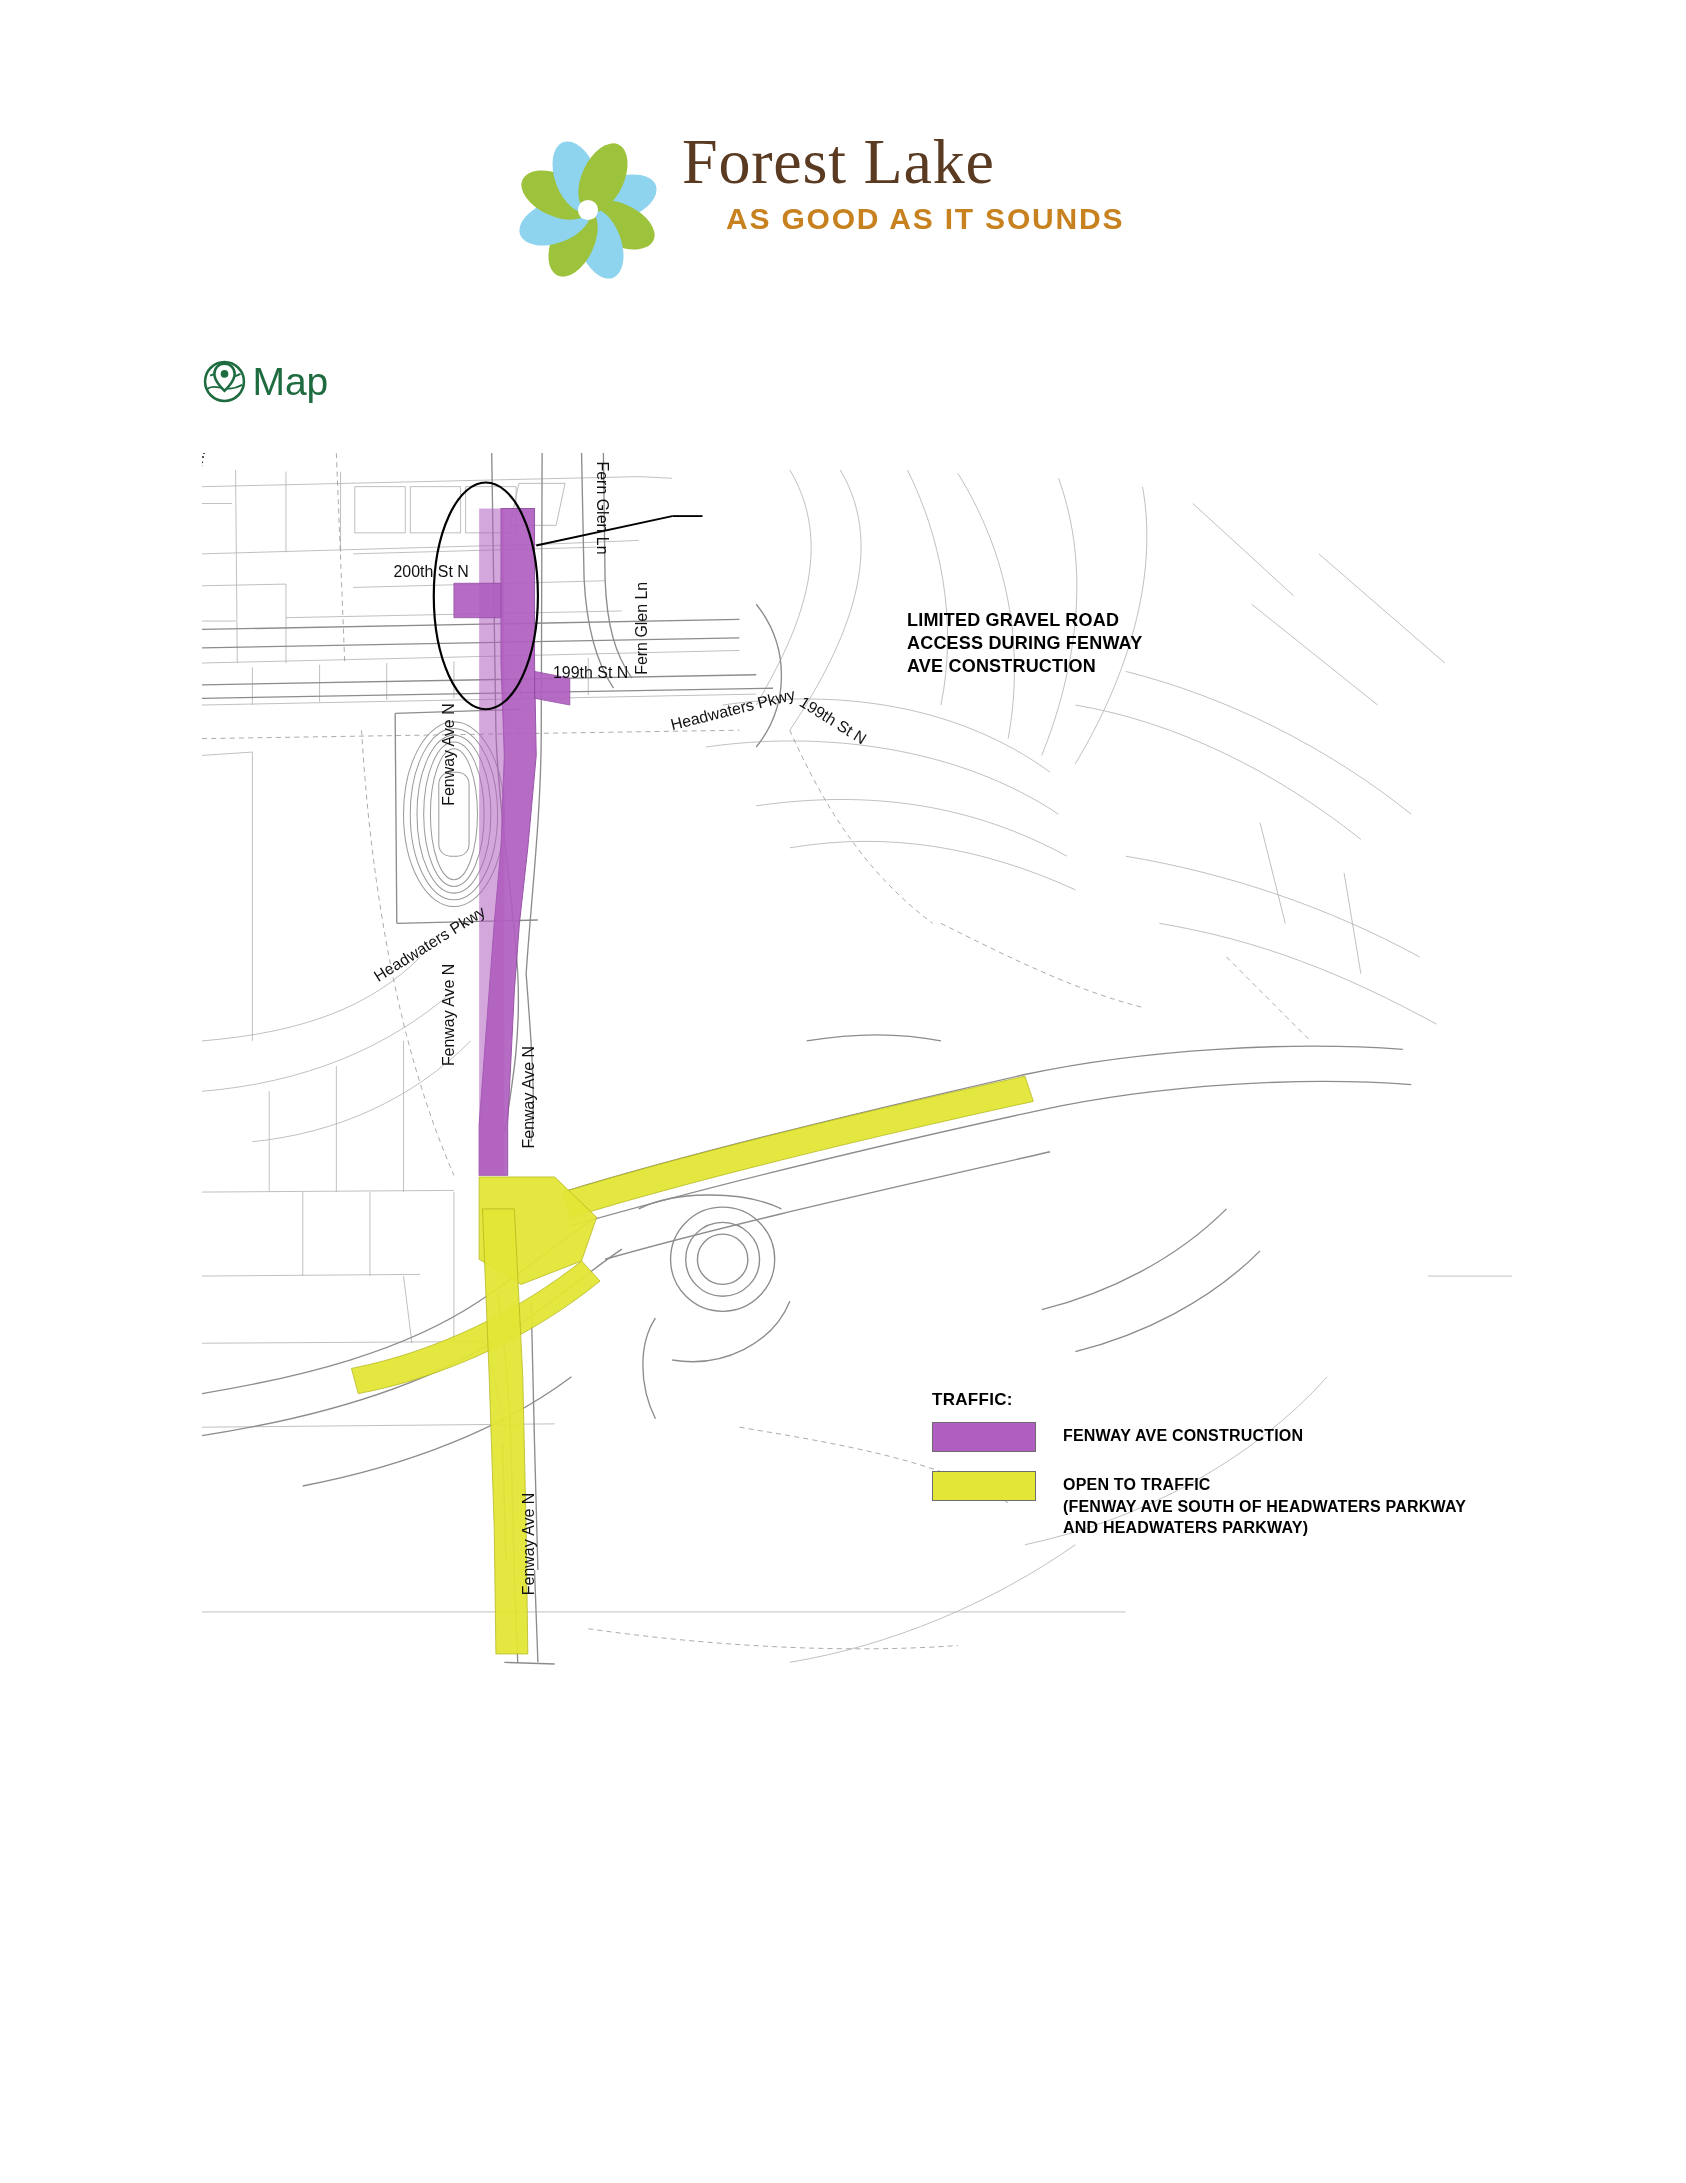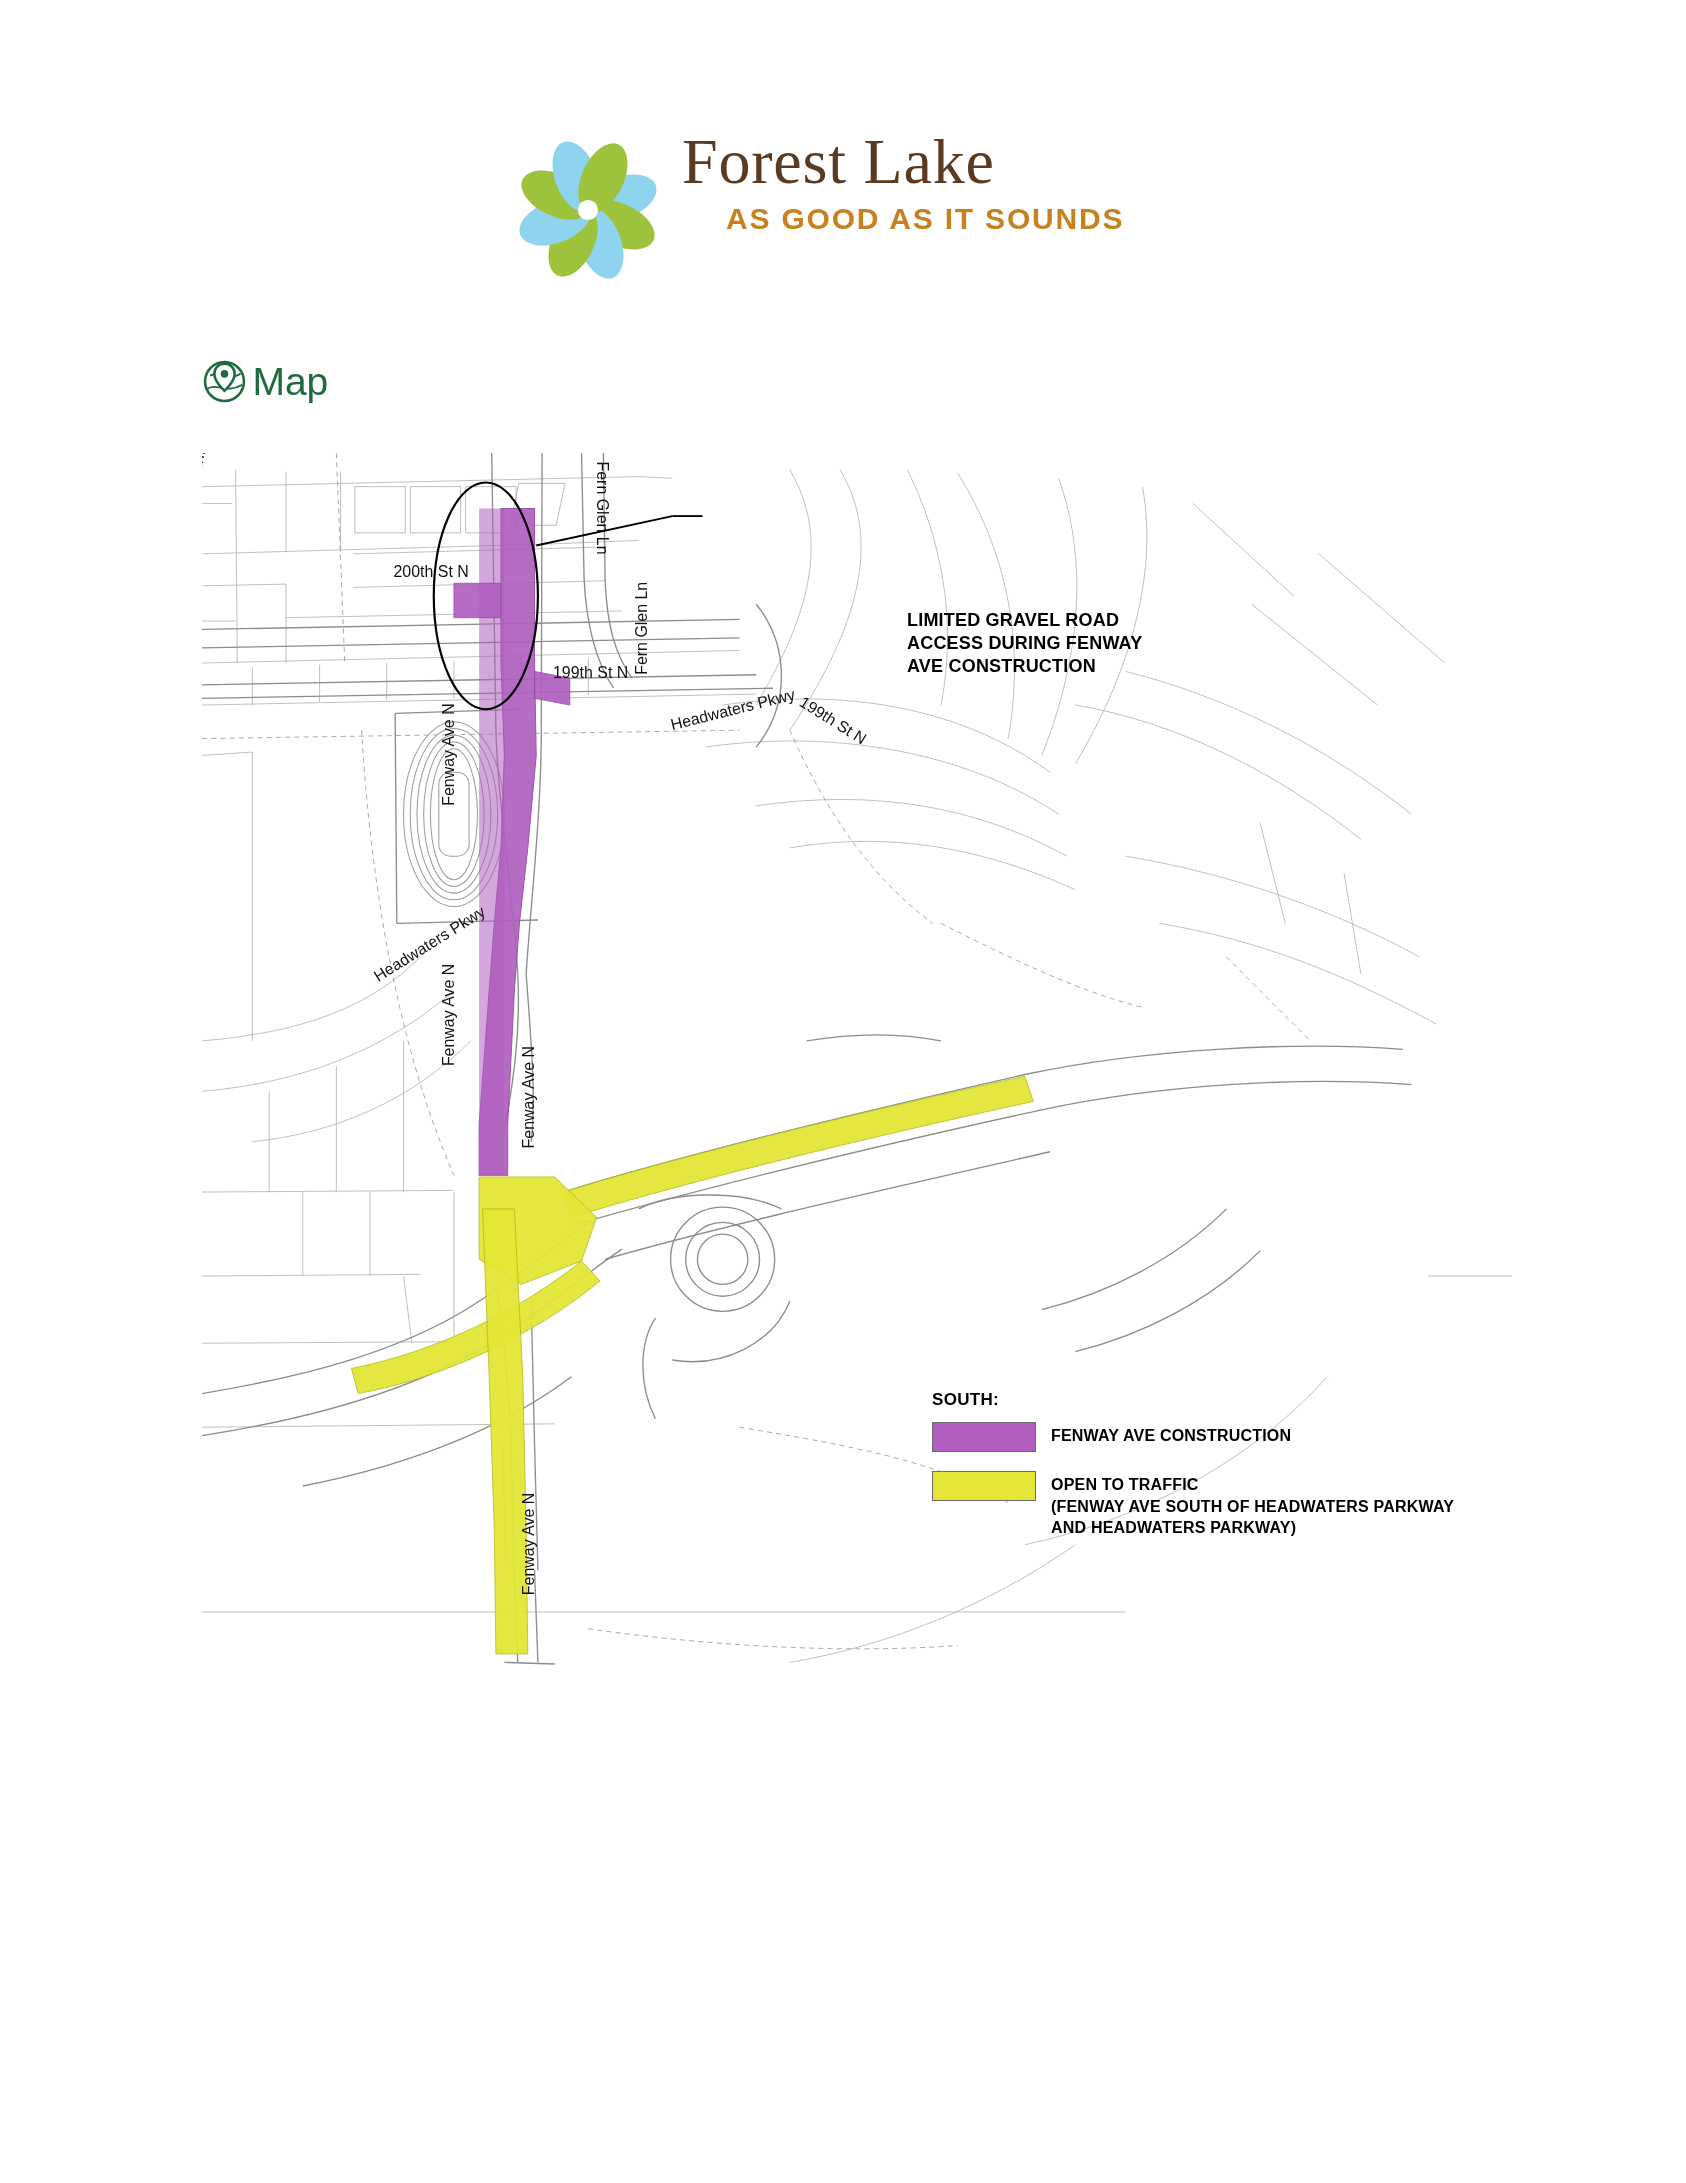--- a/index.html
+++ b/index.html
@@ -97,20 +97,21 @@
   .legend-title {
     font-size: 17px;
     font-weight: 700;
     letter-spacing: 0.3px;
     margin-bottom: 11.8px;
   }
   .legend-row {
     display: flex;
     align-items: flex-start;
     margin-bottom: 18.5px;
+    gap: 12px;
   }
   .legend-swatch {
     width: 102px;
     height: 28.6px;
     flex: none;
     border: 0.8px solid #6d6d6d;
     margin-right: 15px;
   }
   .legend-text {
     font-size: 16px;
@@ -356,21 +357,21 @@
       <text x="395" y="828" transform="rotate(-90 395 828)">Fenway Ave N</text>
       <text x="530" y="264" transform="rotate(-90 530 264)">Fern Glen Ln</text>
       <text x="395" y="1360" transform="rotate(-90 395 1360)">Fenway Ave N</text>
     </g>
   </svg>
 </div>
 
 <div class="callout">LIMITED GRAVEL ROAD ACCESS DURING FENWAY AVE CONSTRUCTION</div>
 
 <div class="legend">
-  <div class="legend-title">SOUTH:</div>
+  <div class="legend-title">TRAFFIC:</div>
 
   <div class="legend-row">
     <div class="legend-swatch" style="background:#b05fc0;"></div>
     <div class="legend-text">FENWAY AVE CONSTRUCTION</div>
   </div>
 
   <div class="legend-row">
     <div class="legend-swatch" style="background:#e3e635;"></div>
     <div class="legend-text" style="white-space:pre-line;">OPEN TO TRAFFIC
 (FENWAY AVE SOUTH OF HEADWATERS PARKWAY AND HEADWATERS PARKWAY)</div>

